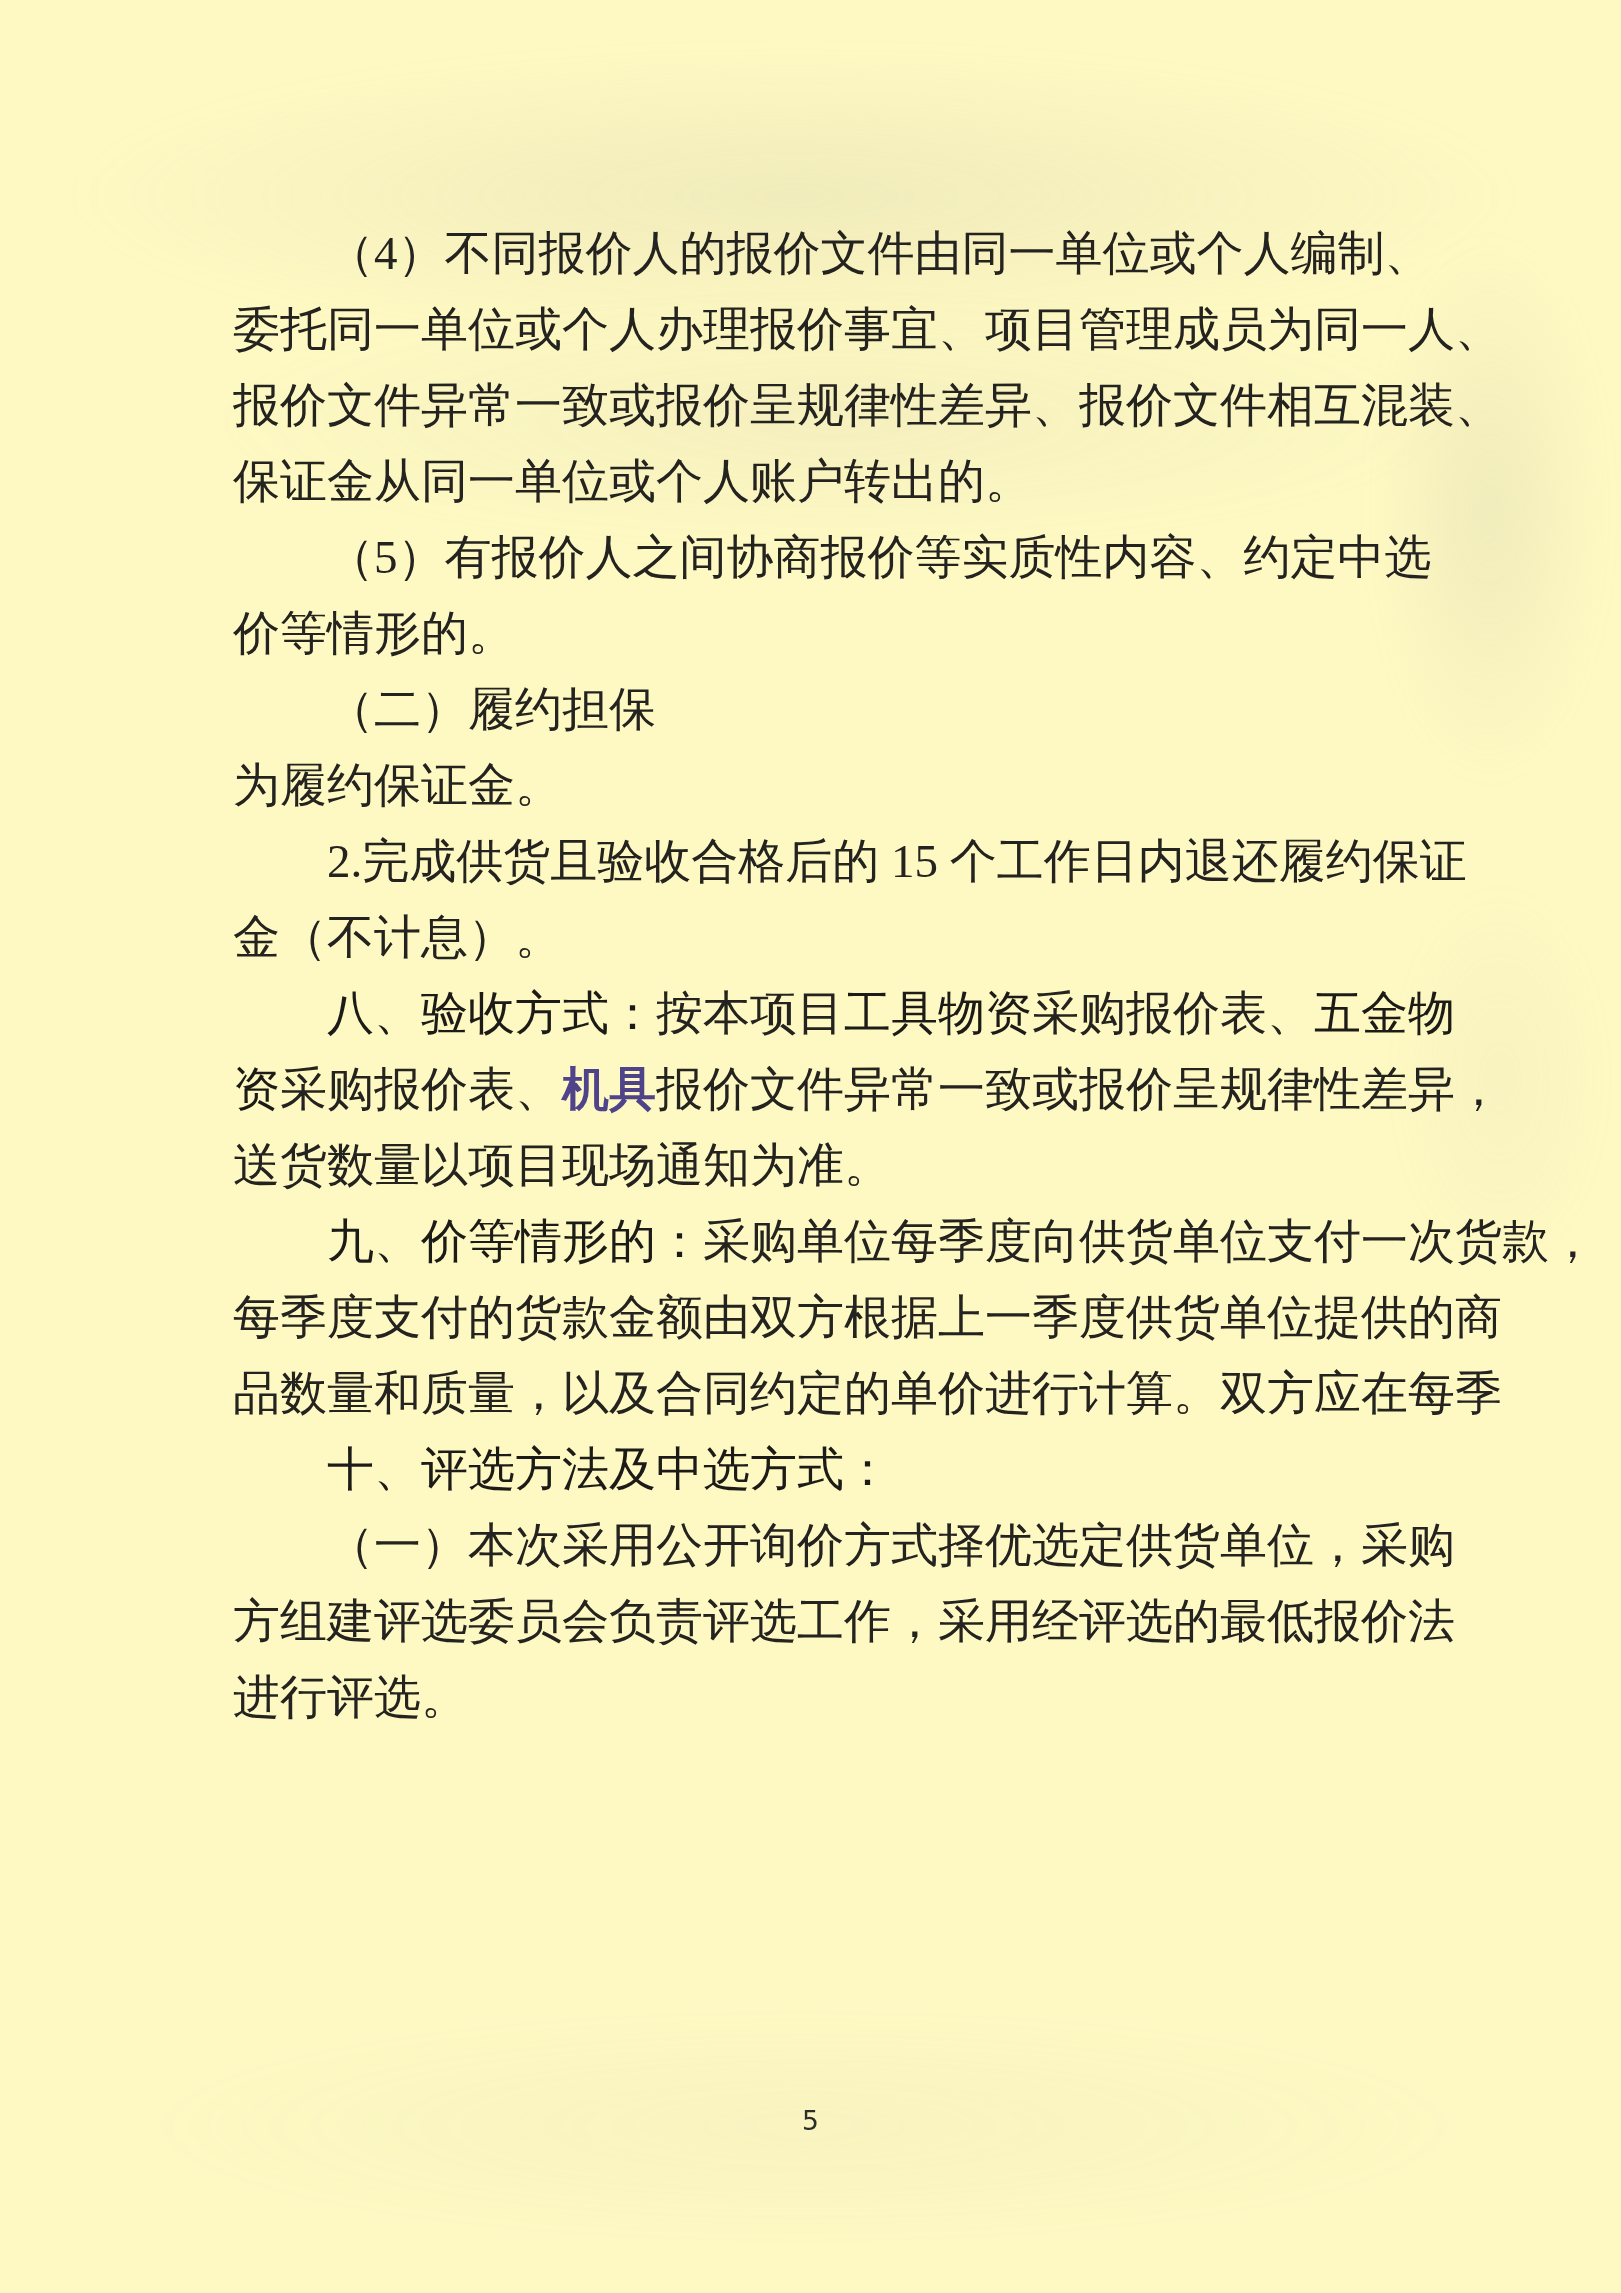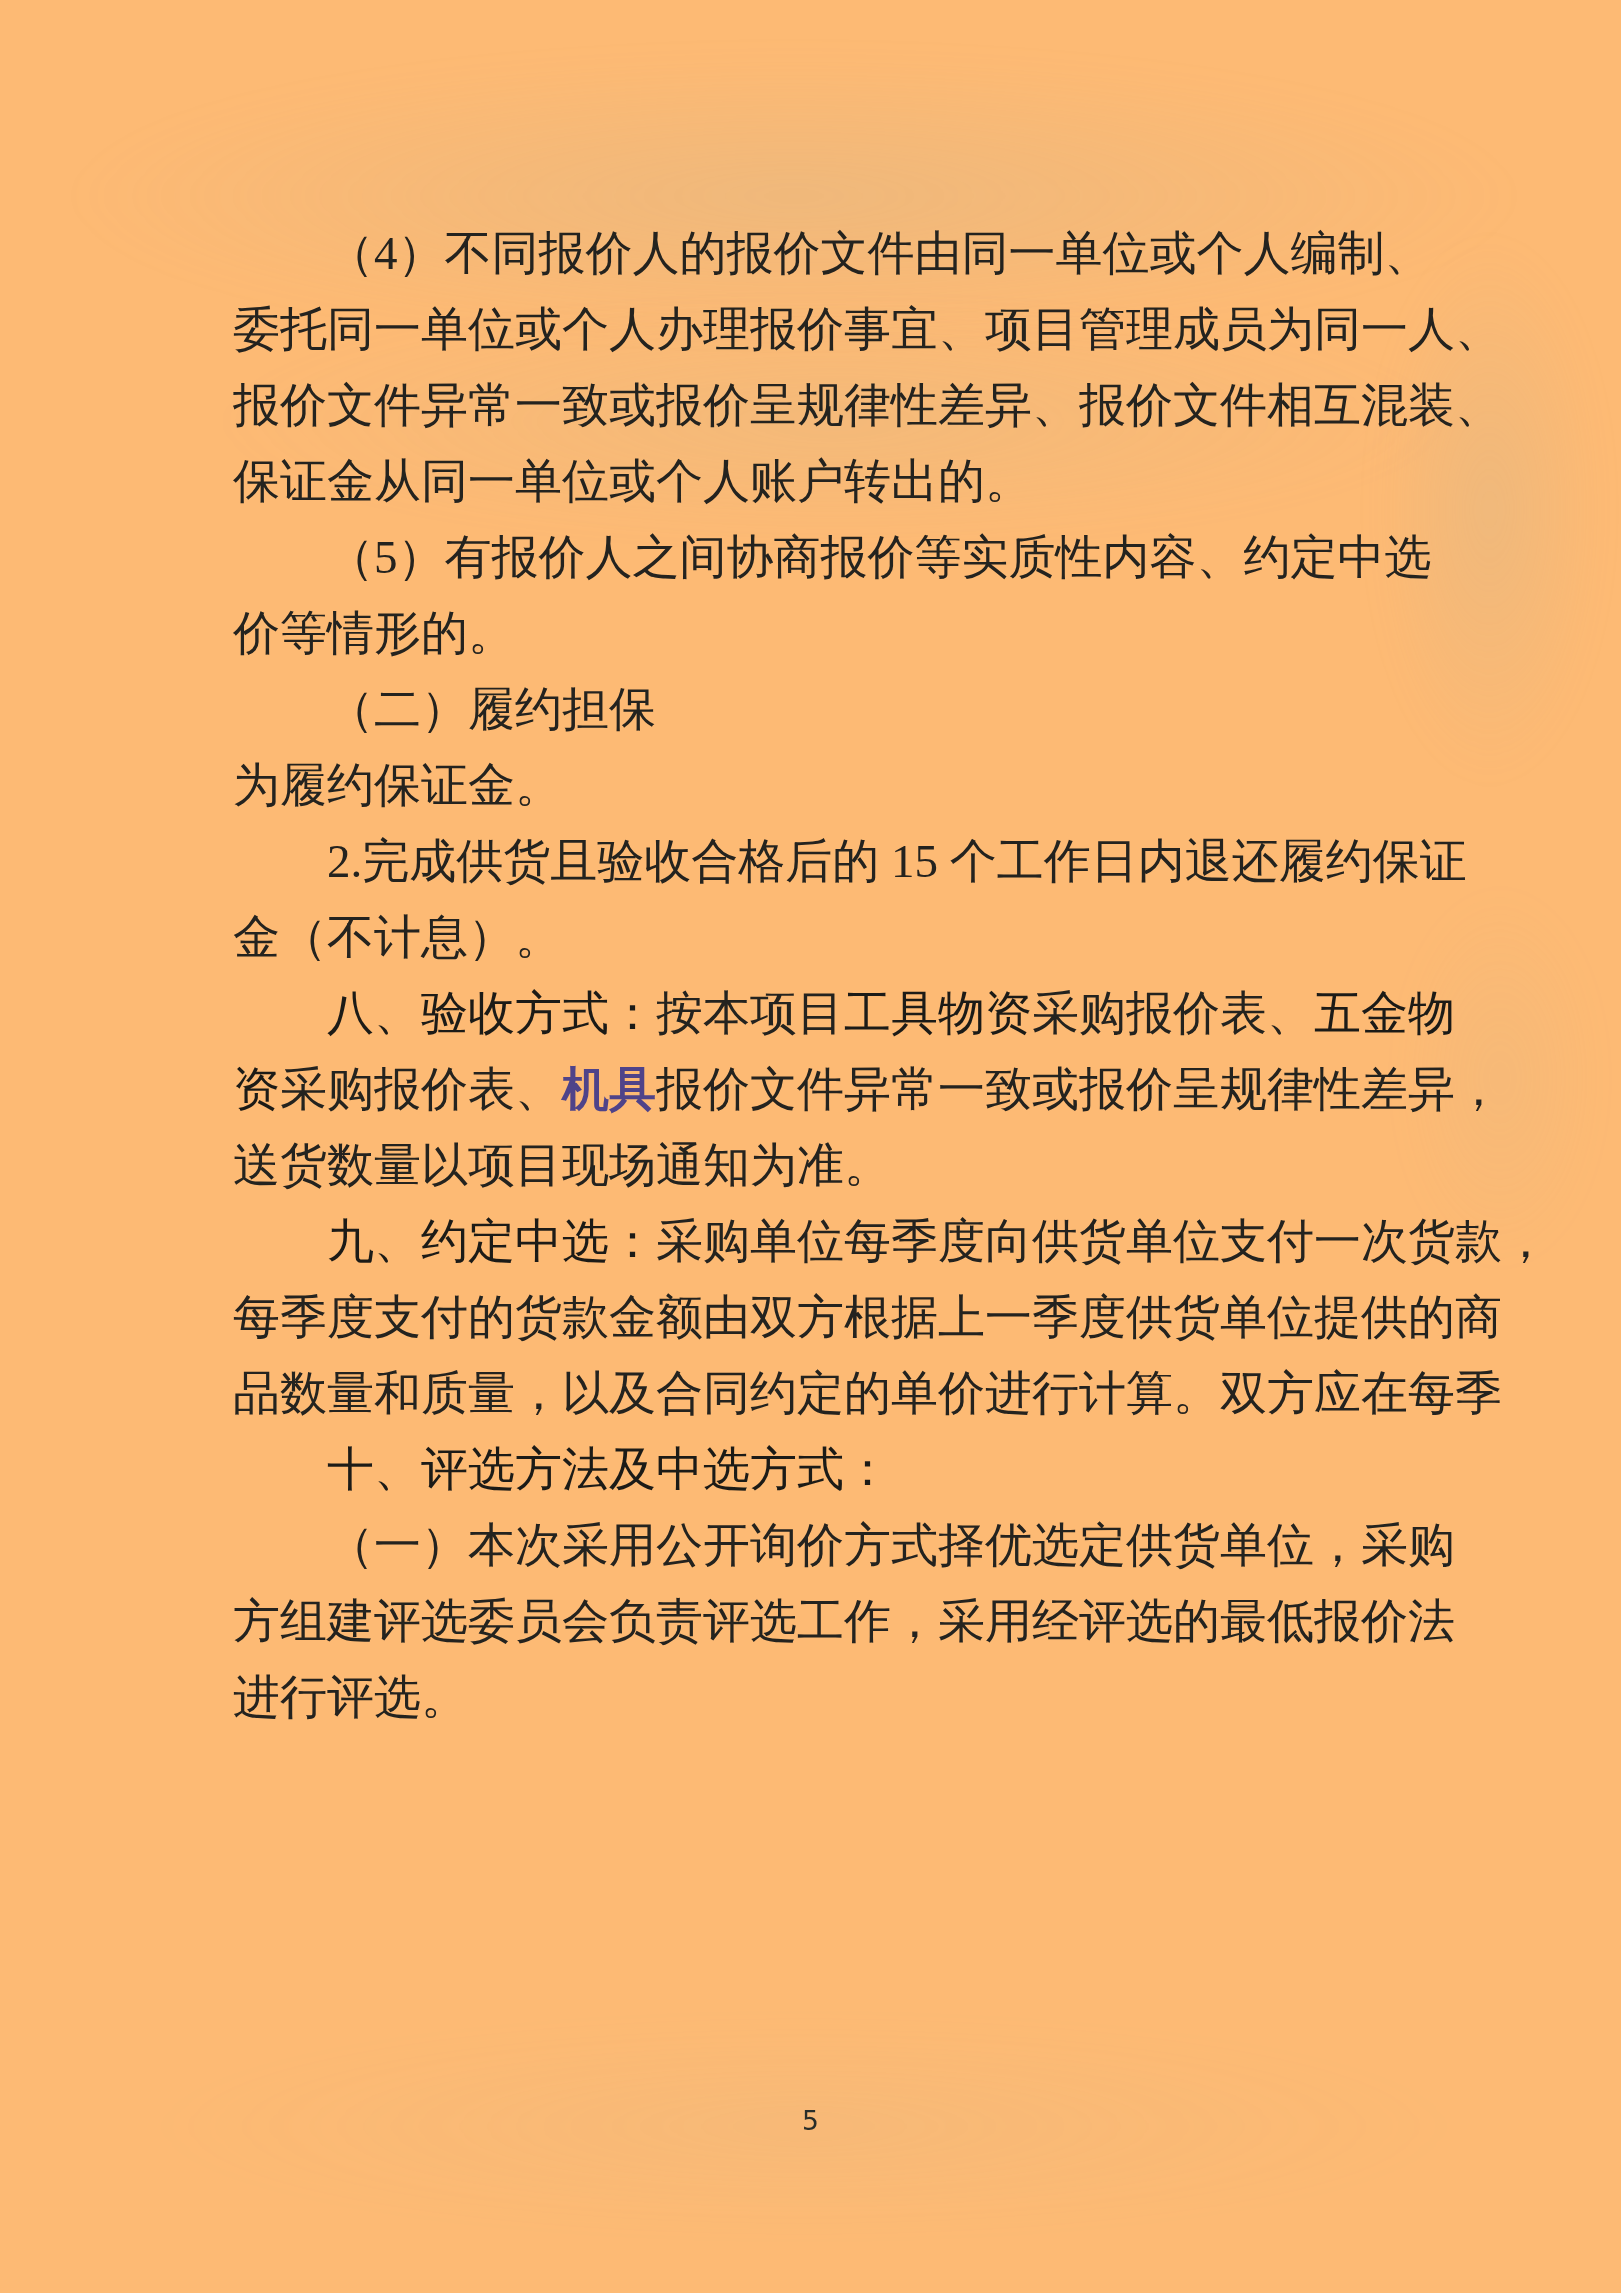--- a/index.html
+++ b/index.html
@@ -1,20 +1,20 @@
 <!DOCTYPE html>
 <html><head>
 <meta charset="utf-8">
 <style>
   html,body{margin:0;padding:0;background:#e8e8e8;}
   .page{
     position:relative;
     width:1621px;height:2294px;
     margin:0 auto;
-    background:#fdba74;
+    background:#fef9c3;
     overflow:hidden;
     font-family:"Liberation Serif","DejaVu Serif",serif;
     color:#24231f;
   }
   
   .ghost{
     position:absolute;
     border-radius:39px;
     filter:blur(13.7px);
     background:radial-gradient(ellipse at center, rgba(186,180,155,0.20), rgba(186,180,155,0.0) 70%);
@@ -63,21 +63,21 @@
     <div class="ln"><span>保证金从同一单位或个人账户转出的。</span></div>
     <div class="ln indent"><span>（5）有报价人之间协商报价等实质性内容、约定中选</span></div>
     <div class="ln"><span>价等情形的。</span></div>
     <div class="ln indent"><span>（二）履约担保</span></div>
     <div class="ln"><span>为履约保证金。</span></div>
     <div class="ln indent"><span>2.完成供货且验收合格后的 15 个工作日内退还履约保证</span></div>
     <div class="ln"><span>金（不计息）。</span></div>
     <div class="ln indent"><span class="b">八、验收方式：</span><span>按本项目</span><span class="b">工具物资</span><span>采购报价表、</span><span class="b">五金物</span></div>
     <div class="ln"><span class="b">资</span><span>采购报价表、</span><span class="purple">机具</span><span>报价文件异常一致或报价呈规律性差异，</span></div>
     <div class="ln"><span>送货数量以项目现场通知为准。</span></div>
-    <div class="ln indent"><span class="b">九、约定中选：</span><span>采购单位每季度向供货单位支付一次货款，</span></div>
+    <div class="ln indent"><span class="b">九、价等情形的：</span><span>采购单位每季度向供货单位支付一次货款，</span></div>
     <div class="ln"><span>每季度支付的货款金额由双方根据上一季度供货单位提供的商</span></div>
     <div class="ln"><span>品数量和质量，以及合同约定的单价进行计算。双方应在每季</span></div>
     <div class="ln indent"><span class="b">十、评选方法及中选方式：</span></div>
     <div class="ln indent"><span>（一）本次采用公开询价方式择优选定供货单位，采购</span></div>
     <div class="ln"><span>方组建评选委员会负责评选工作，采用经评选的最低报价法</span></div>
     <div class="ln"><span>进行评选。</span></div>
   </div>
 
   <div class="page-number">5</div>
 

